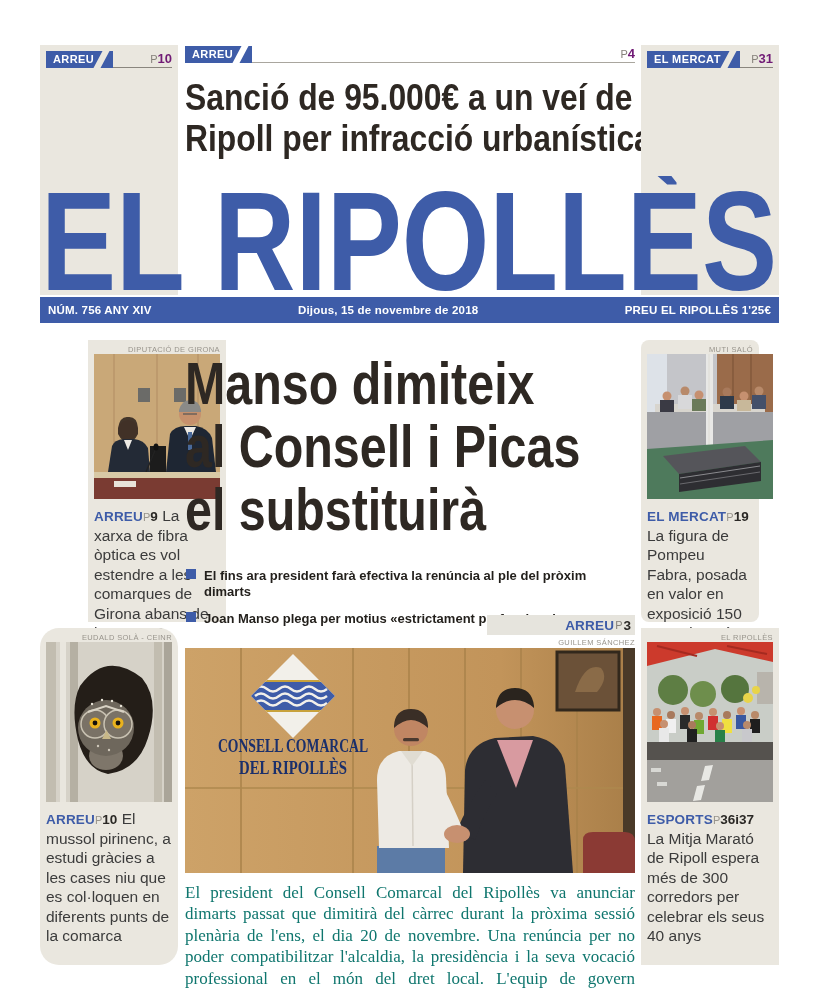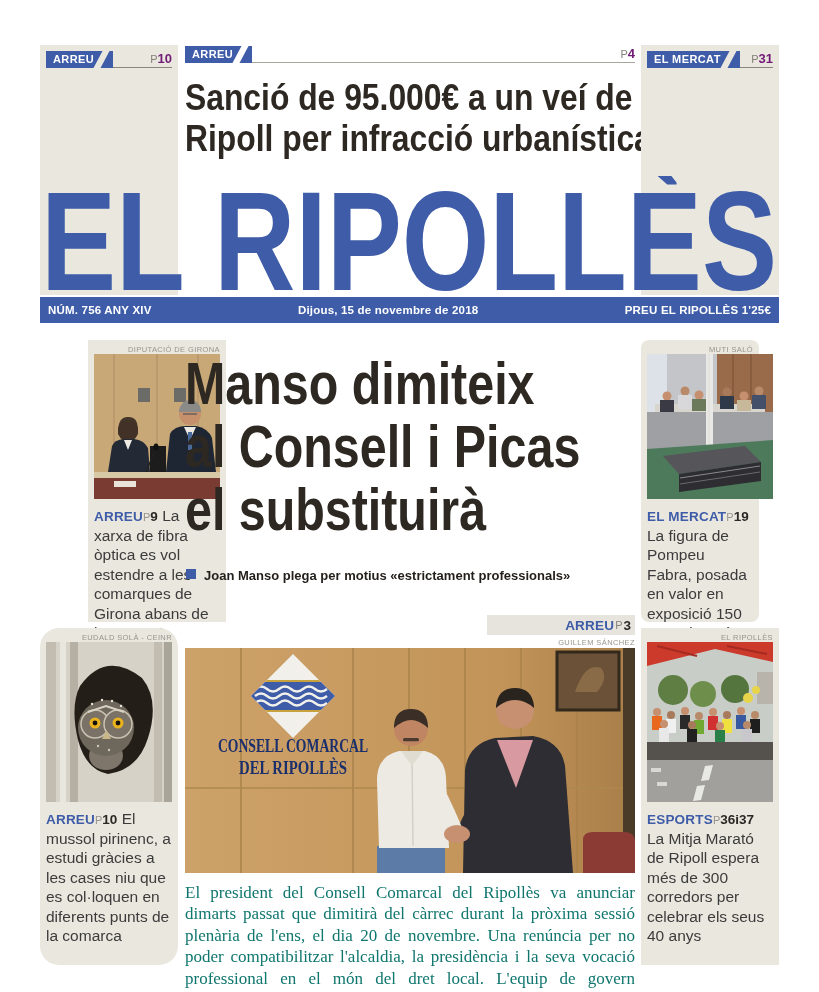--- a/index.html
+++ b/index.html
@@ -258,20 +258,24 @@
 
   <div class="abs lead-hl" style="left:185px;top:353px;">
     <div>Manso dimiteix</div>
     <div>al Consell i Picas</div>
     <div>el substituirà</div>
   </div>
 
   <div class="abs" style="left:186px;top:568px;width:450px;">
     <div class="bullet">
         <span class="sq"></span>
+        <span>El fins ara president farà efectiva la renúncia al ple del pròxim dimarts</span>
+      </div>
+    <div class="bullet">
+        <span class="sq"></span>
         <span>Joan Manso plega per motius «estrictament professionals»</span>
       </div>
   </div>
 
   <div class="abs tagbar" style="left:487px;top:615px;width:148px;height:20px;">
     <span class="t">ARREU</span>
       <span class="pp">P</span>
       <span class="pn">3</span>
   </div>
   <div class="abs credit" style="left:185px;top:638px;width:450px;">GUILLEM SÁNCHEZ</div>

